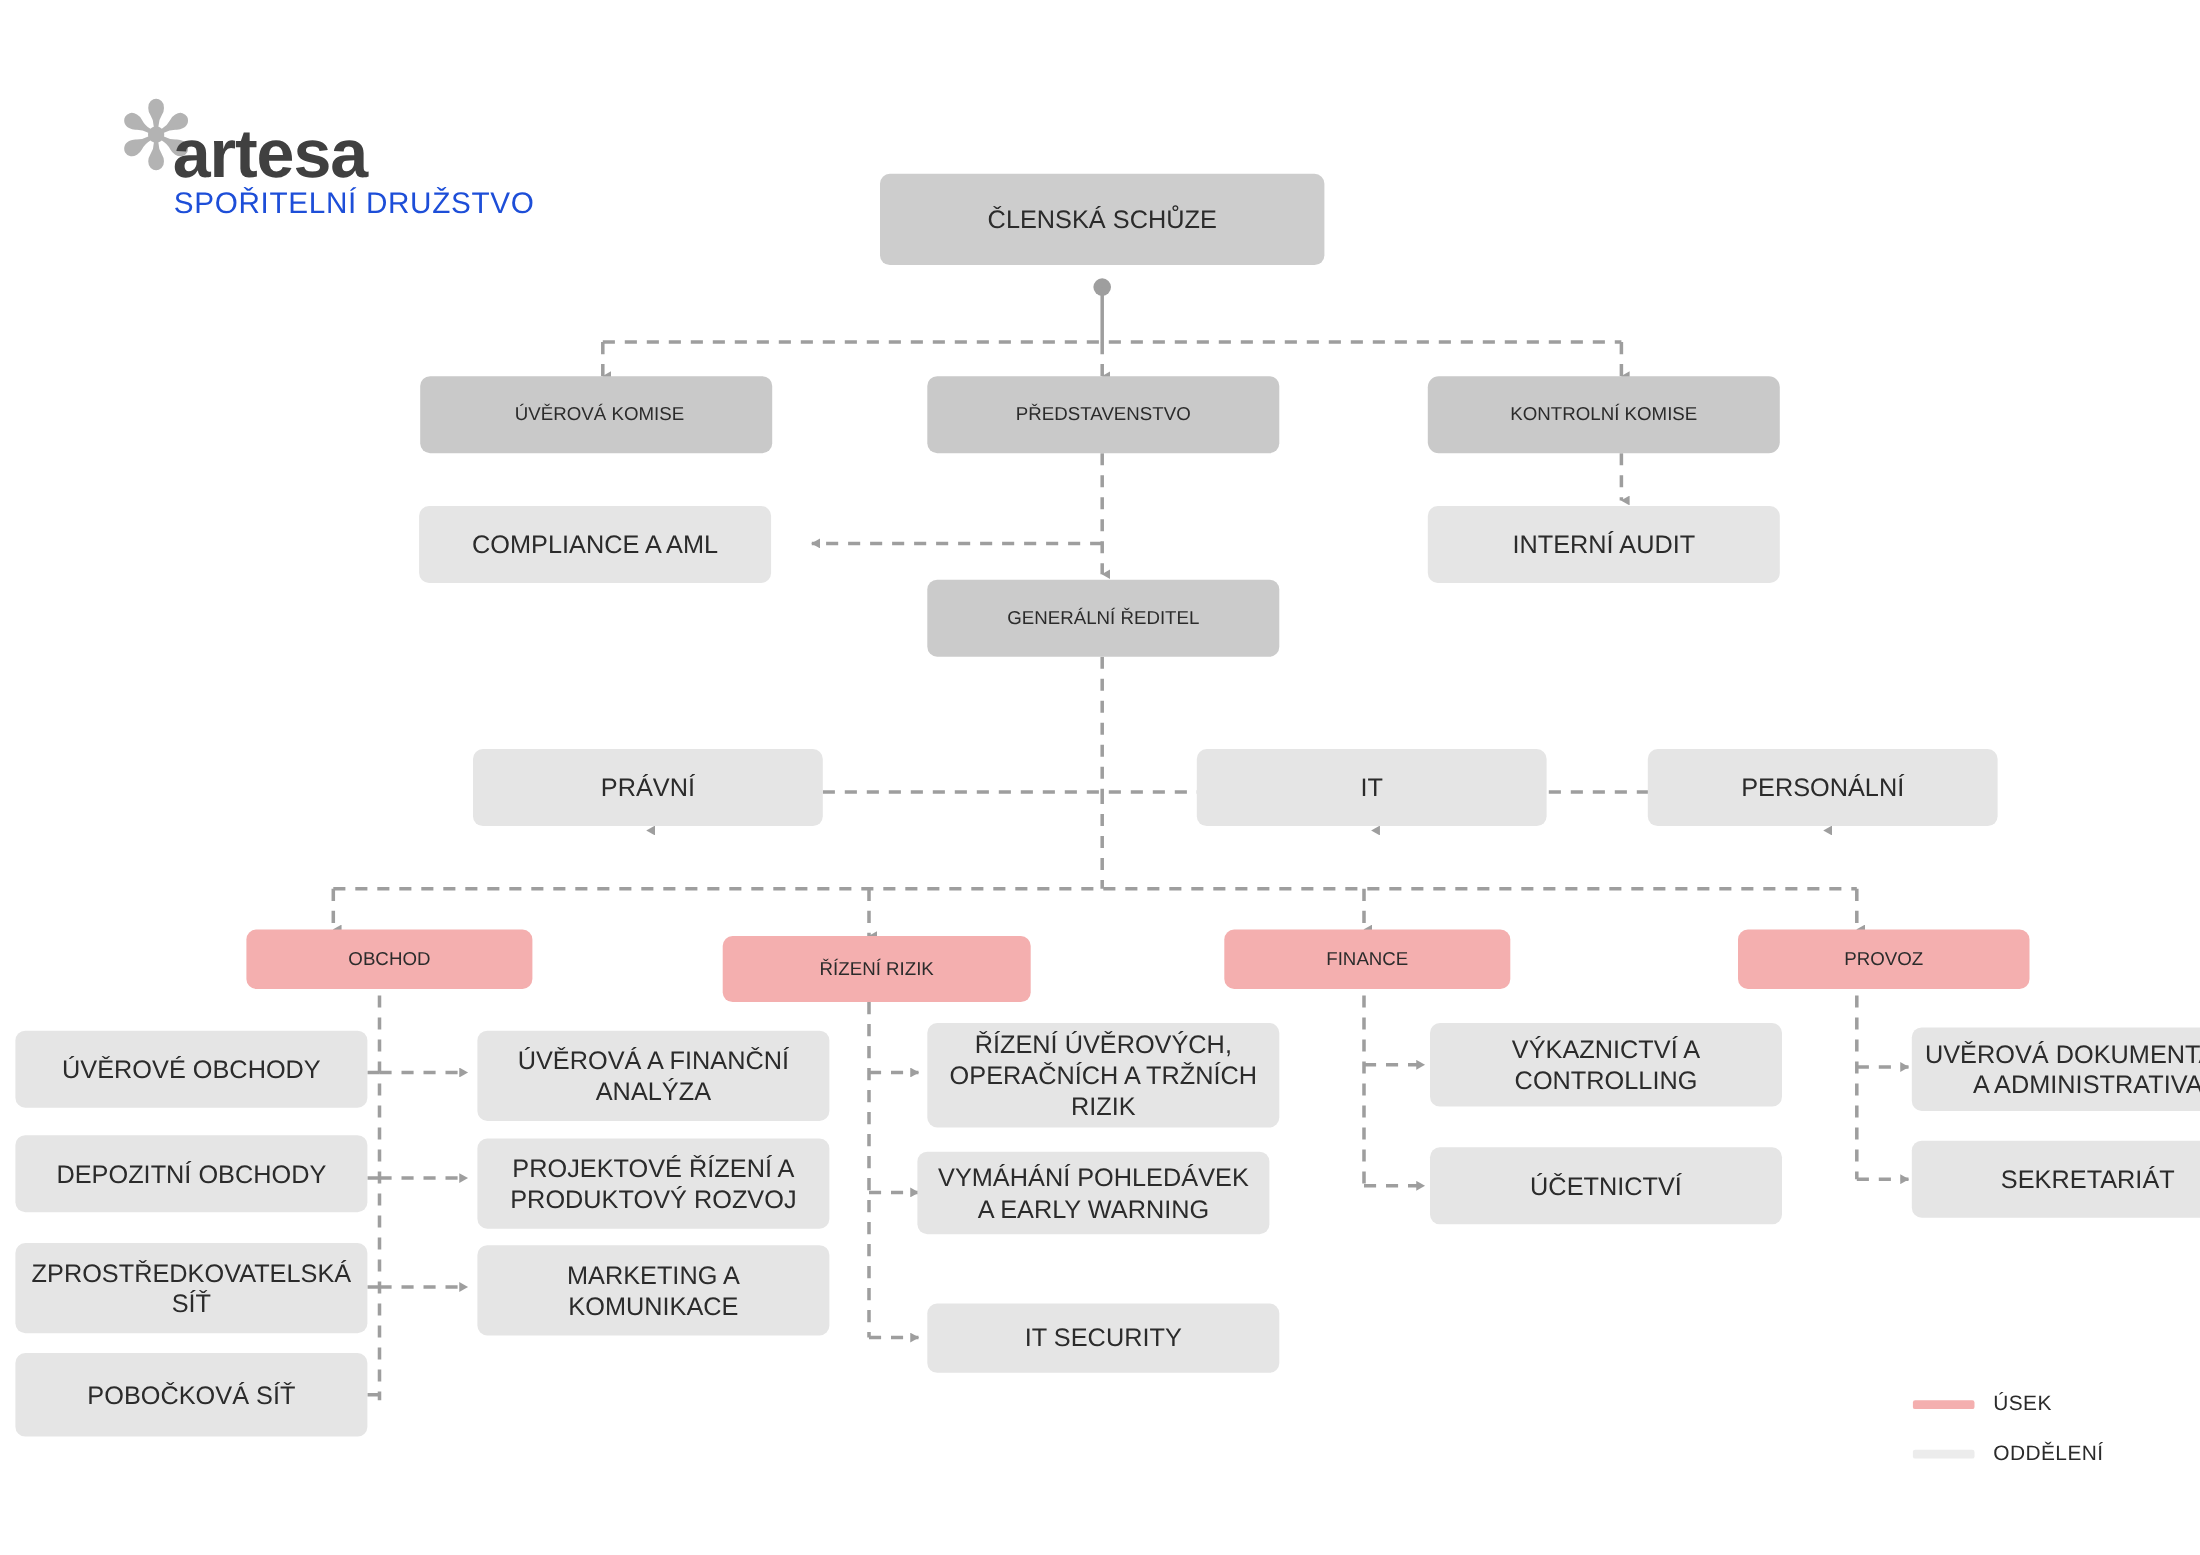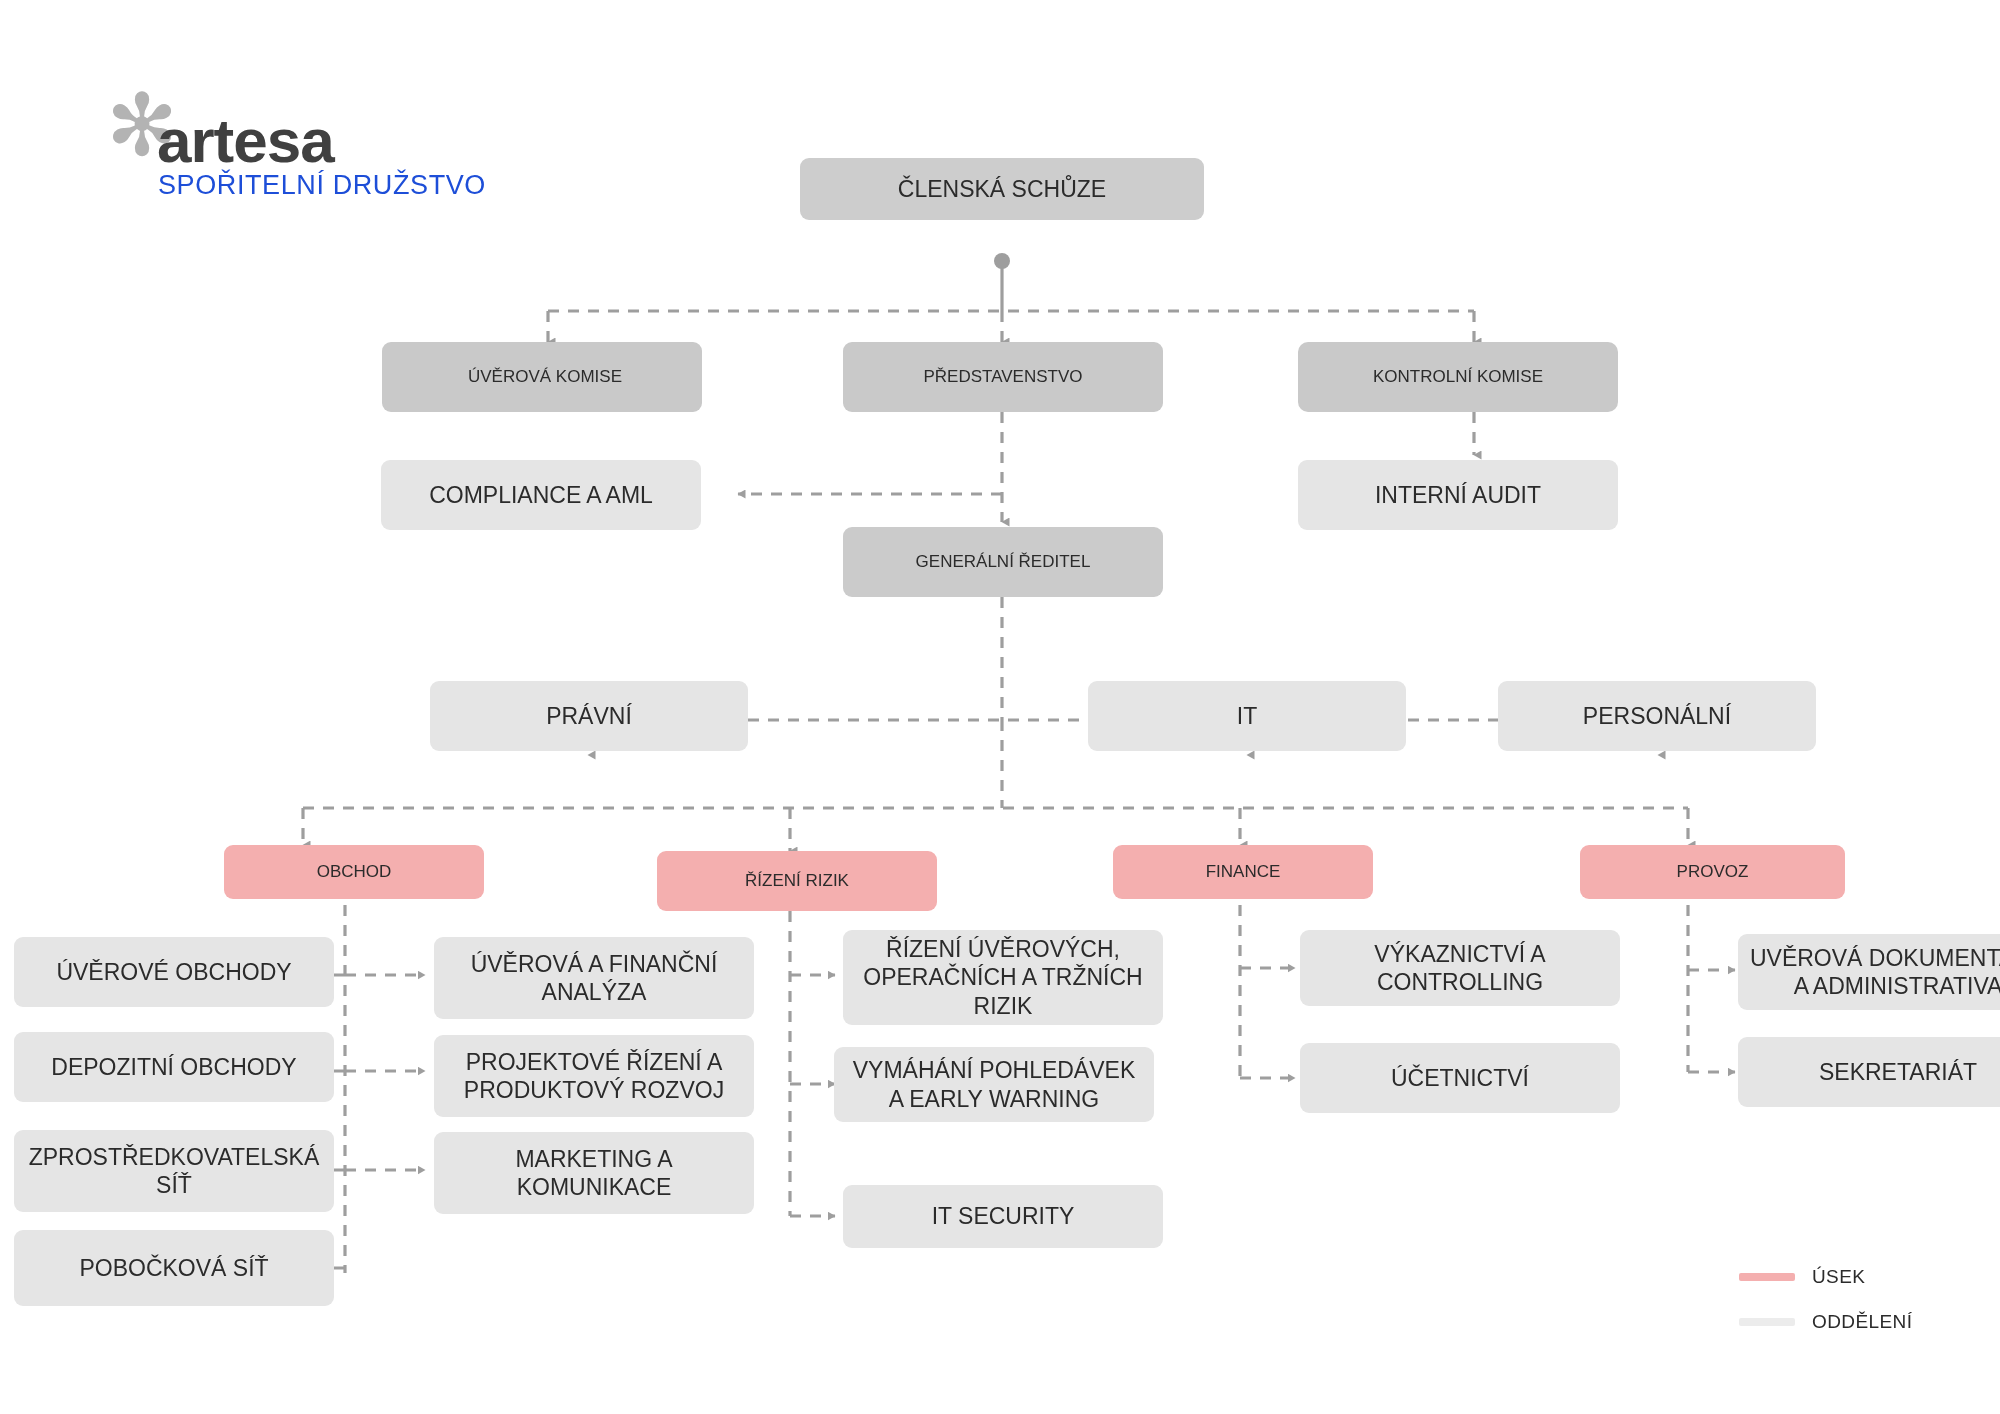--- a/index.html
+++ b/index.html
@@ -132,21 +132,21 @@
       <path d="M1240,905 L1240,1078"></path>
       <path d="M1240,968 L1295,968" marker-end="url(#ah-right)"></path>
       <path d="M1240,1078 L1295,1078" marker-end="url(#ah-right)"></path>
 
       <path d="M1688,905 L1688,1072"></path>
       <path d="M1688,970 L1735,970" marker-end="url(#ah-right)"></path>
       <path d="M1688,1072 L1735,1072" marker-end="url(#ah-right)"></path>
     </g>
   </svg>
 
-  <div class="node top" style="left:800px;top:158px;width:404px;height:62px;">ČLENSKÁ SCHŮZE</div>
+  <div class="node top" style="left:800px;top:158px;width:404px;height:83px;">ČLENSKÁ SCHŮZE</div>
 
   <div class="node board" style="left:382px;top:342px;width:320px;height:70px;padding-left:16px;">ÚVĚROVÁ KOMISE</div>
 
   <div class="node board" style="left:843px;top:342px;width:320px;height:70px;">PŘEDSTAVENSTVO</div>
 
   <div class="node board" style="left:1298px;top:342px;width:320px;height:70px;border-radius:10px;">KONTROLNÍ KOMISE</div>
 
   <div class="node odd" style="left:381px;top:460px;width:320px;height:70px;">COMPLIANCE A AML</div>
 
   <div class="node odd" style="left:1298px;top:460px;width:320px;height:70px;">INTERNÍ AUDIT</div>

